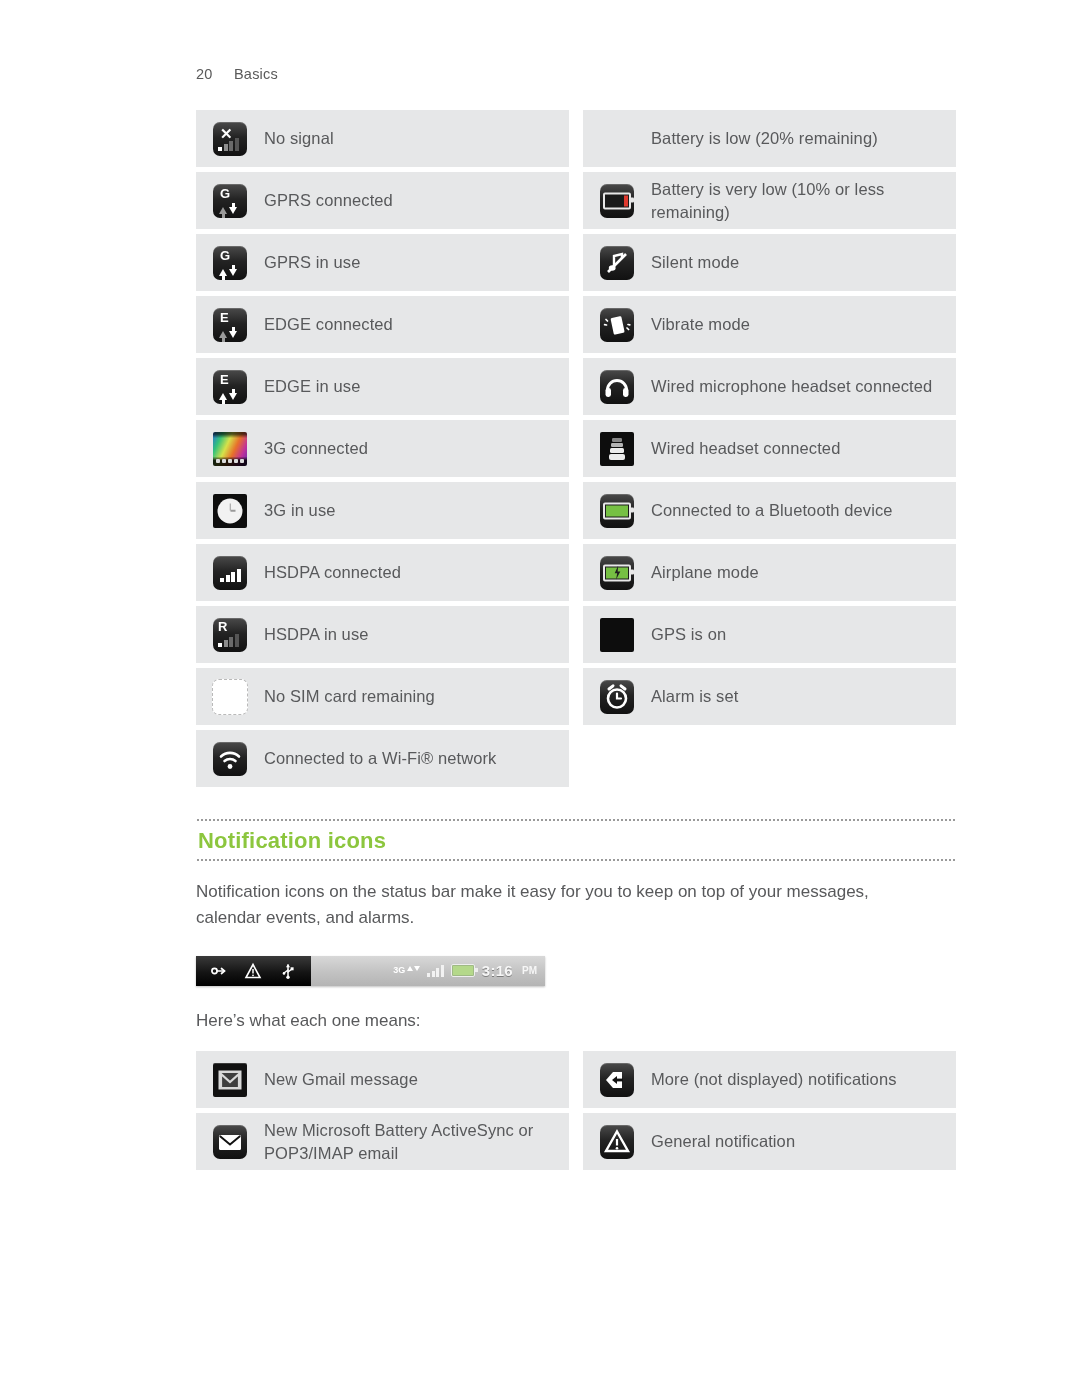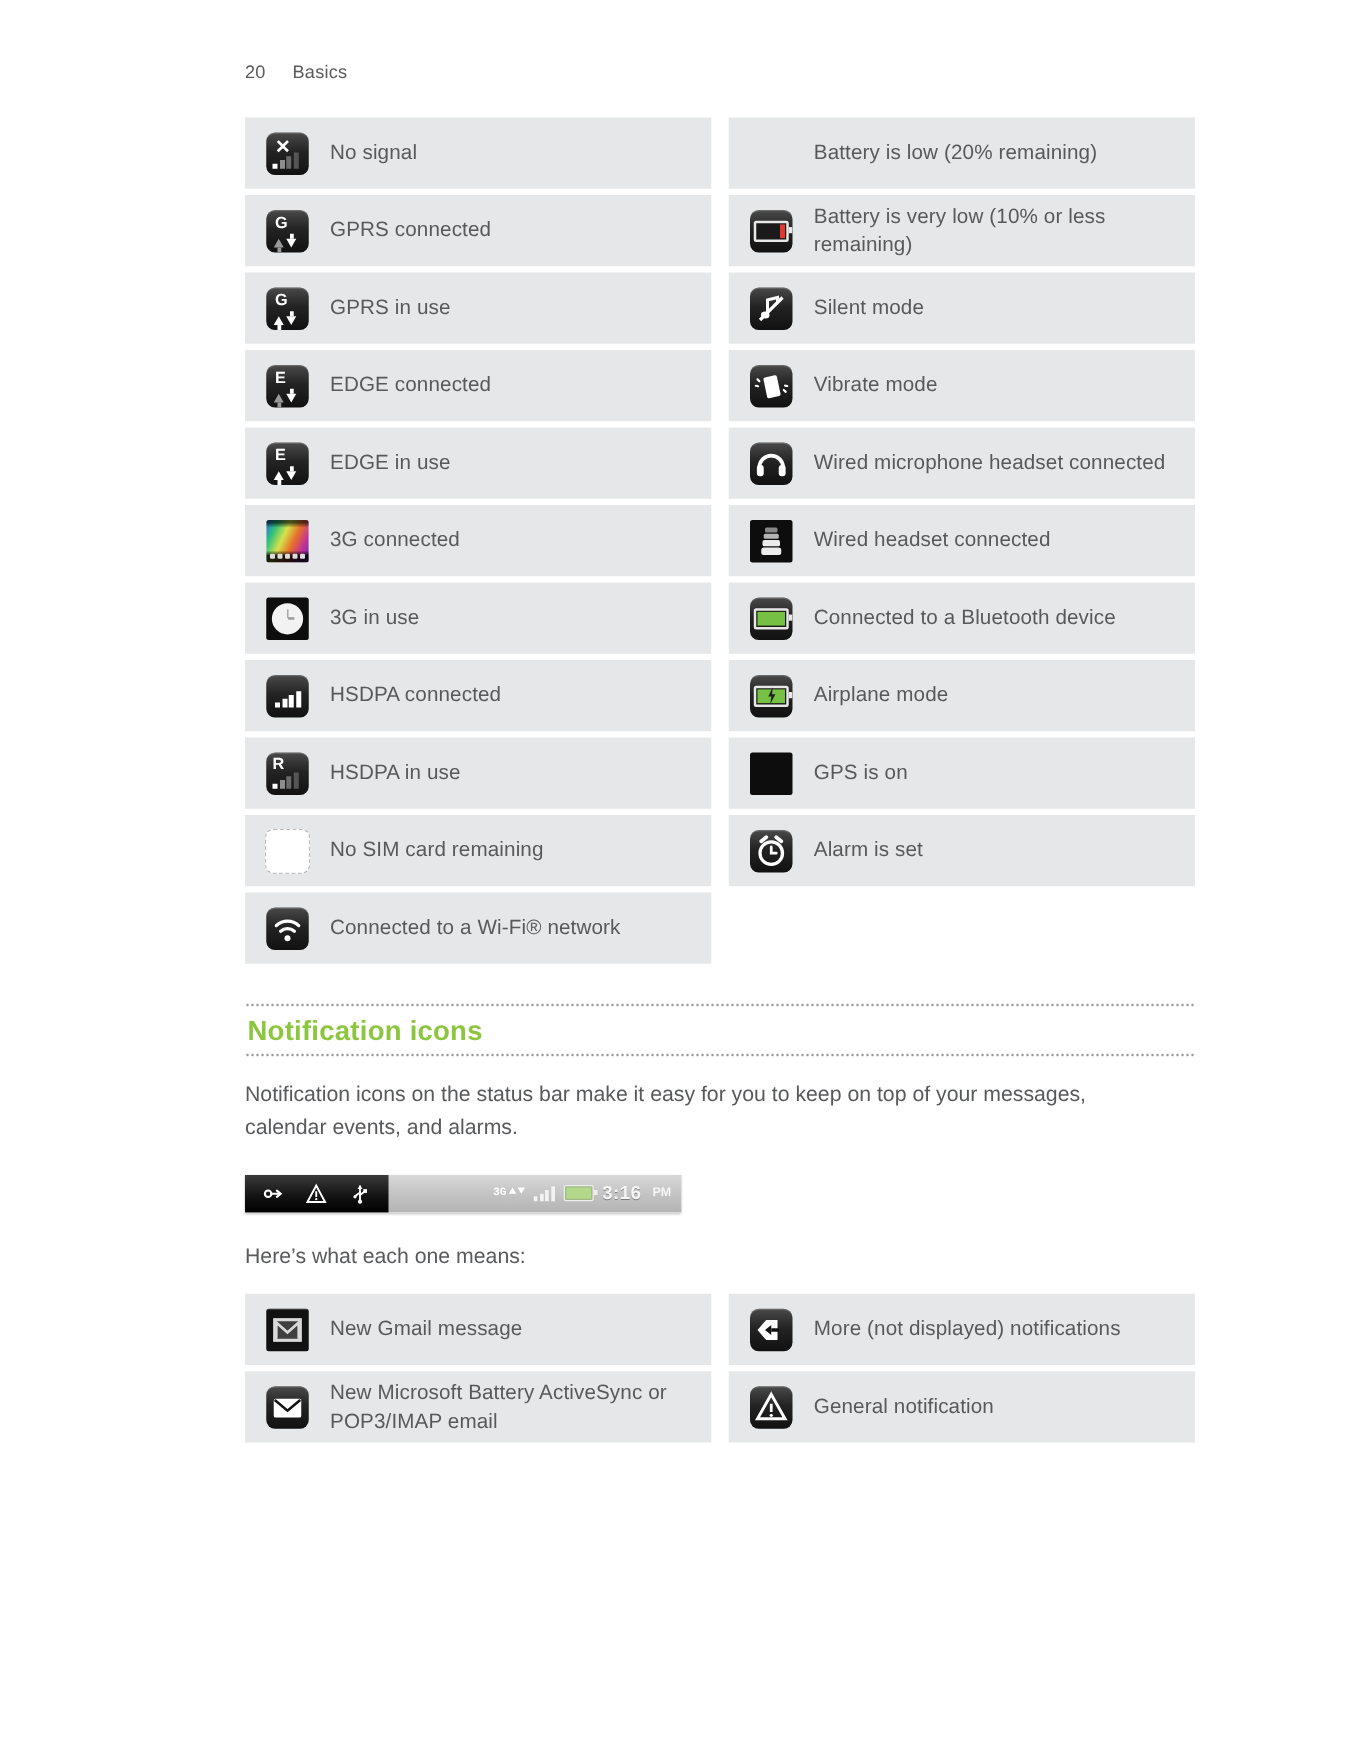--- a/index.html
+++ b/index.html
@@ -23,21 +23,21 @@
     width: 760px;
   }
 
   
   .runhead {
     display: flex;
     align-items: baseline;
     font-size: 14.5px;
     color: #5a5a5a;
     letter-spacing: .2px;
-    padding-top: 50px;
+    padding-top: 66px;
     height: 20px;
   }
   .runhead .pageno { width: 38px; }
   .runhead .section { }
 
   
   .grid {
     display: flex;
     gap: 14px;
     margin-top: 24px;
@@ -526,21 +526,21 @@
                 <path d="M9 8 L5 11 M9 10 L13 7"></path>
               </g>
             <circle cx="9" cy="15.3" r="1.7" fill="#fff"></circle>
               <circle cx="5" cy="11.4" r="1.3" fill="#fff"></circle>
             <rect x="11.6" y="5.3" width="3" height="3" fill="#fff"></rect>
             <path d="M9 2 L11 5.2 L7 5.2 Z" fill="#fff"></path>
             </svg>
         </span>
       </div>
       <div class="sb-right">
-        <span style="display:flex;gap:2px;font-family:Liberation Mono, monospace;">
+        <span style="display:flex;gap:2px;">
           <span class="sb-3g">3G</span>
           <span style="display:flex;gap:1px;">
             <span style="width:0;height:0;border-left:3px solid transparent;border-right:3px solid transparent;border-bottom:5px solid #fff;"></span>
             <span style="width:0;height:0;border-left:3px solid transparent;border-right:3px solid transparent;border-top:5px solid #fff;"></span>
           </span>
         </span>
         <span class="sb-bars">
             <i></i>
             <i></i>
             <i></i>

